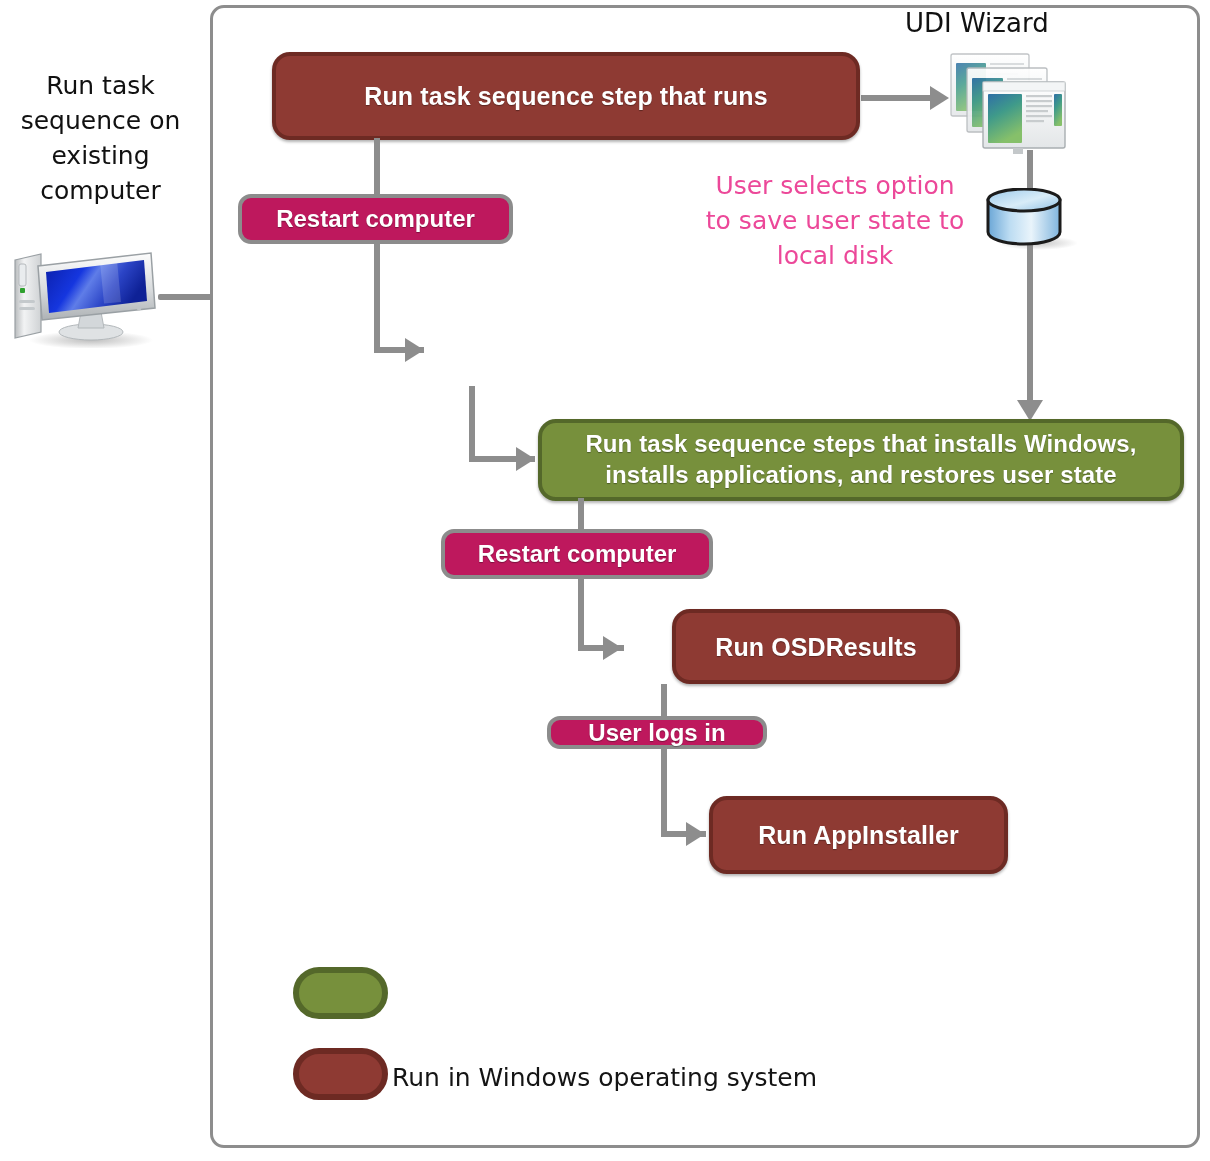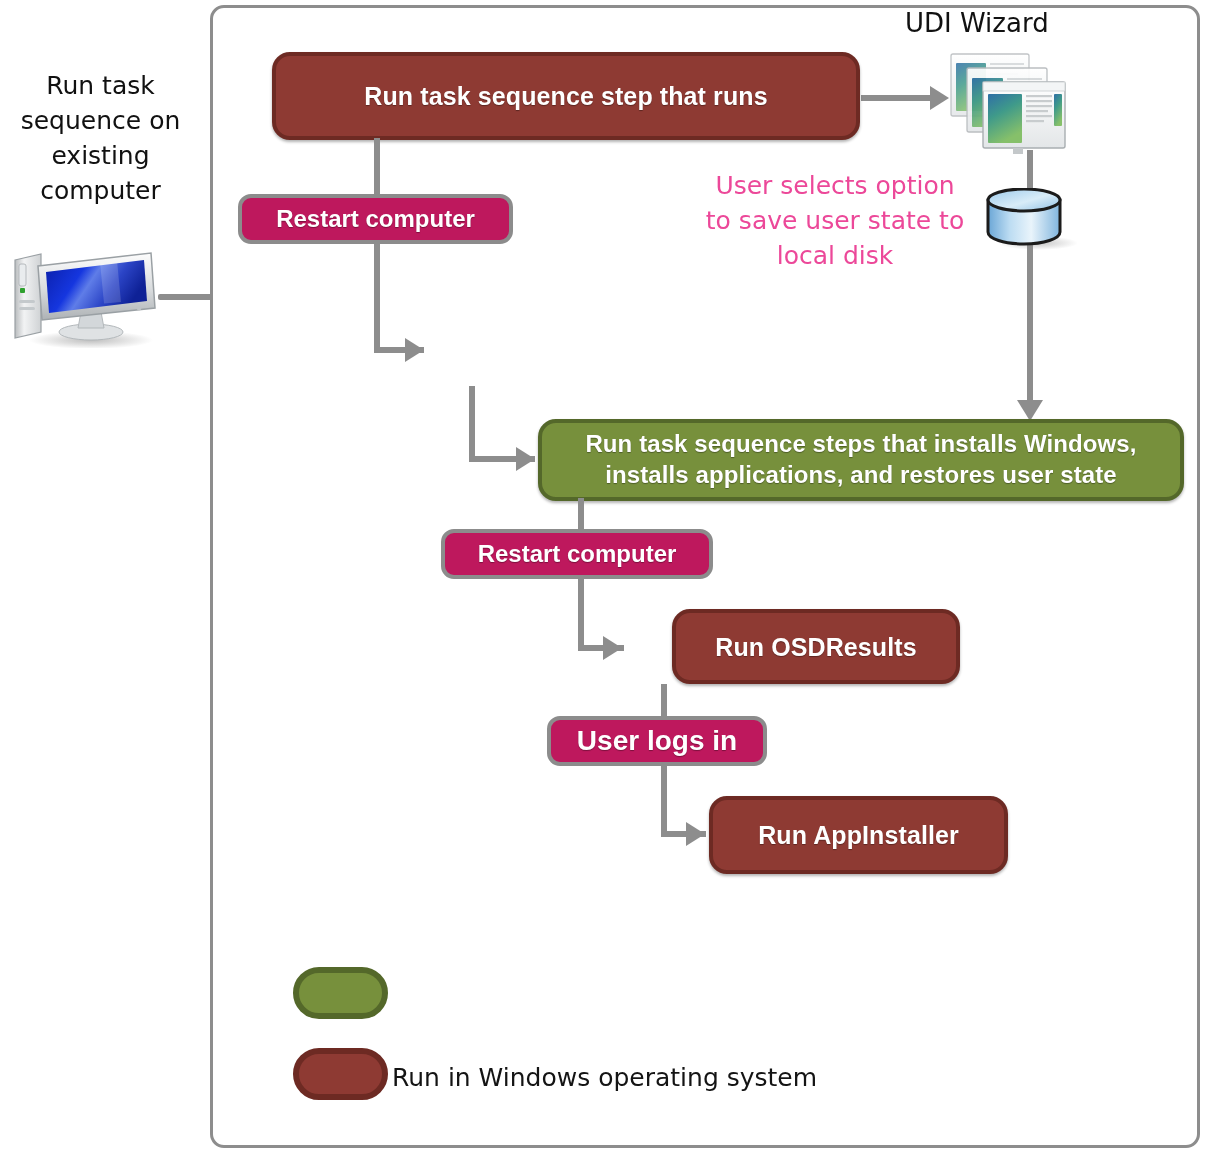--- a/index.html
+++ b/index.html
@@ -341,21 +341,21 @@
     <span>Restart computer</span>
   </div>
   <div class="conn conn-h" style="left:578px; top:645px; width:46px;"></div>
   <div class="arrow-right" style="left:603px; top:636px;"></div>
 
   <div class="box box-red" style="left:627px; top:609px; width:288px; height:75px; font-size:25px;margin-left:45px;">
     <span class="txt">Run OSDResults</span>
   </div>
 
   <div class="conn conn-v" style="left:661px; top:684px; height:153px;"></div>
-  <div class="pill-gray" style="left:547px; top:716px; width:220px; height:50px; font-size:28px;">
+  <div class="pill-gray" style="left:547px; top:716px; width:220px; height:33px; font-size:24px;">
     <span>User logs in</span>
   </div>
   <div class="conn conn-h" style="left:661px; top:831px; width:45px;"></div>
   <div class="arrow-right" style="left:686px; top:822px;"></div>
 
   <div class="box box-red" style="left:709px; top:796px; width:299px; height:78px; font-size:25px;">
     <span class="txt">Run AppInstaller</span>
   </div>
 
   <div class="legend-swatch legend-green" style="left:293px; top:967px;"></div>

